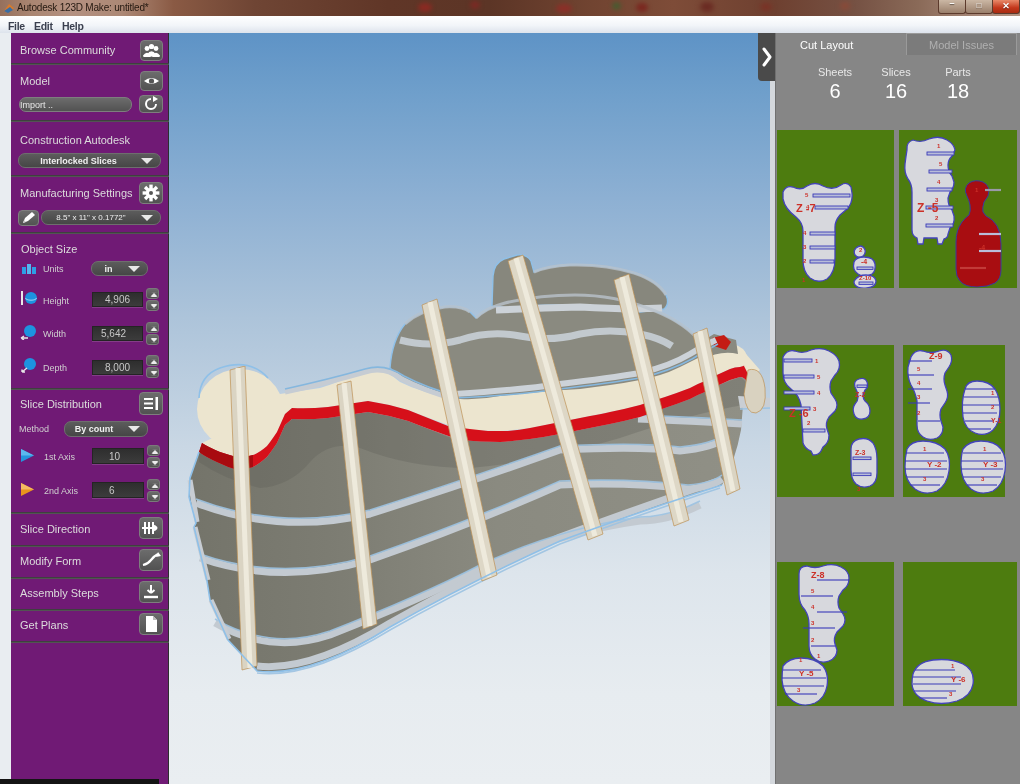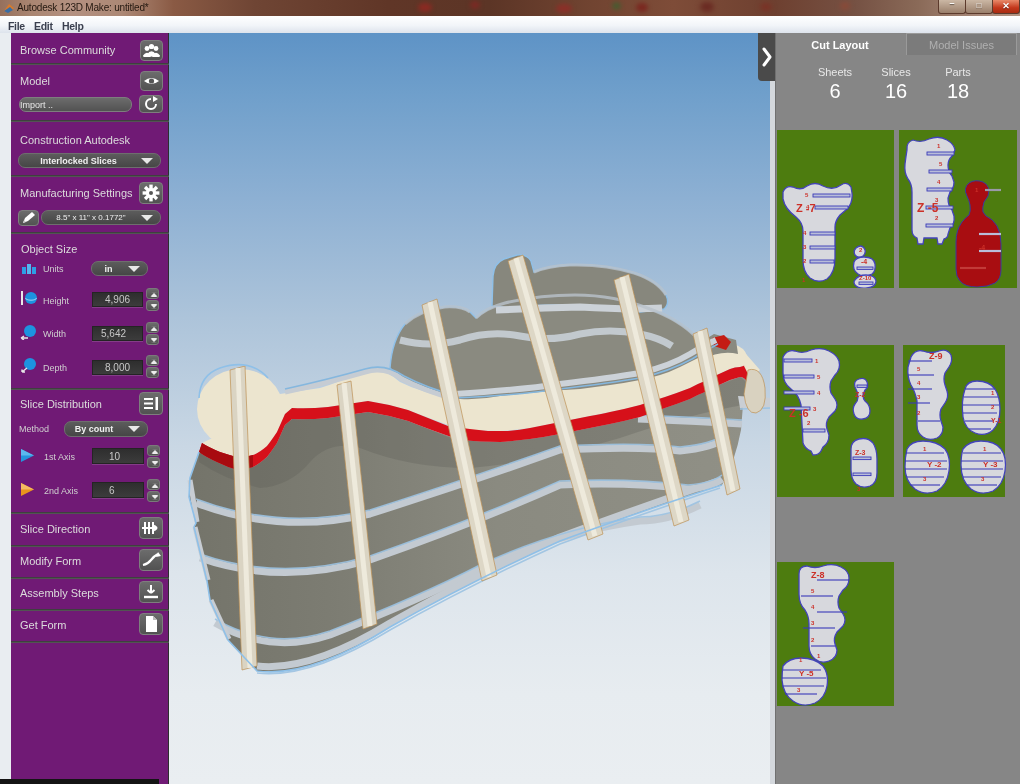--- a/index.html
+++ b/index.html
@@ -49,21 +49,21 @@
 
   
   #viewport{left:158px;top:33px;width:617px;height:751px;
     background:linear-gradient(#5e93c6 0%,#6f9fcb 8%,#8db0d3 22%,#adc4da 38%,#c9d7e4 55%,#dde5ec 72%,#e7ecf0 88%,#eaeef1 100%);}
 
   
   #rightpanel{left:775px;top:33px;width:245px;height:751px;background:#868686;
     border-left:1px solid #707070;box-sizing:border-box;}
   #collapsetab{left:758px;top:33px;width:17px;height:48px;background:#4a4a4a;
     border-radius:0 0 0 4px;color:#fff;font-size:13px;font-weight:bold;}
-  #tab-cut{left:800px;top:39px;width:80px;text-align:center;color:#fff;font-size:11px;font-weight:bold;}
+  #tab-cut{left:800px;top:39px;width:80px;text-align:left;color:#fff;font-size:11px;}
   #tab-issues{left:906px;top:33px;width:111px;height:22px;background:#7b7b7b;
     border:1px solid #9a9a9a;border-bottom:none;box-sizing:border-box;
     color:#b0b0b0;font-size:11px;text-align:center;line-height:22px;}
   .stat-label{position:absolute;color:#e8e8e8;font-size:11px;width:60px;text-align:center;}
   .stat-num{position:absolute;color:#fff;font-size:20px;width:60px;text-align:center;}
   .sheet{position:absolute;background:#4d7c0f;}
 </style>
 </head>
 <body>
 <div id="page">
@@ -352,21 +352,21 @@
     </div>
     <div class="sep" style="top:544px"></div>
     <div class="slabel" style="left:9px;top:554px">Assembly Steps</div>
     <div class="ibtn" style="left:128px;top:548px;width:24px;height:22px">
       <svg width="22" height="20" viewBox="0 0 22 20">
         <path d="M11,3 v8 M11,11 l-3.5,-3 M11,11 l3.5,-3" stroke="#fff" stroke-width="2" fill="none"></path>
         <path d="M4,15 h14" stroke="#fff" stroke-width="2.4"></path>
       </svg>
     </div>
     <div class="sep" style="top:576px"></div>
-    <div class="slabel" style="left:9px;top:586px">Get Form</div>
+    <div class="slabel" style="left:9px;top:586px">Get Plans</div>
     <div class="ibtn" style="left:128px;top:580px;width:24px;height:22px">
       <svg width="22" height="20" viewBox="0 0 22 20">
         <path d="M6,2 h7 l4,4 v12 h-11 z" fill="#fff"></path>
         <path d="M13,2 l4,4 h-4 z" fill="#bbb"></path>
       </svg>
     </div>
     <div class="sep" style="top:608px"></div>
   </div>
 
   <div class="abs" style="left:770px;top:33px;width:5px;height:751px;background:#d4d8dd"></div>
@@ -552,13 +552,30 @@
       <text x="34" y="63" font-size="6">3</text>
       <text x="34" y="80" font-size="6">2</text>
       <text x="40" y="96" font-size="6">1</text>
       <text x="22" y="100" font-size="6">1</text>
       <text x="22" y="114" font-size="8">Y -5</text>
       <text x="20" y="130" font-size="6">3</text>
     </g>
   </svg>
   </div>
 
+  <div class="sheet" style="left:903px;top:562px;width:114px;height:144px">
+  <svg width="114" height="144" viewBox="0 0 114 144">
+    <path d="M10,112 Q14,100 30,98 Q48,96 60,102 Q72,108 70,122 Q68,134 54,139 Q38,144 24,139 Q10,134 9,122 Q9,116 10,112 Z" fill="#d7d8dd" stroke="#4343bb" stroke-width="1.3"></path>
+    <g stroke="#3a3ab8" stroke-width="1.1">
+      <path d="M12,108 h40"></path>
+          <path d="M10,115 h48"></path>
+          <path d="M10,122 h48"></path>
+          <path d="M11,129 h42"></path>
+          <path d="M16,136 h28"></path>
+    </g>
+    <g fill="#cc3028" font-family="Liberation Sans" font-weight="bold">
+      <text x="48" y="106" font-size="6">1</text>
+      <text x="48" y="120" font-size="8">Y -6</text>
+      <text x="46" y="134" font-size="6">3</text>
+    </g>
+  </svg>
+  </div>
 </div>
 
 </body></html>

